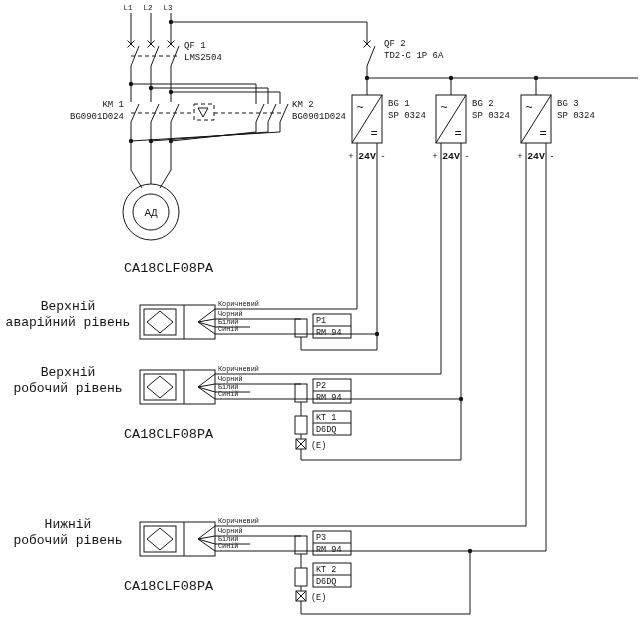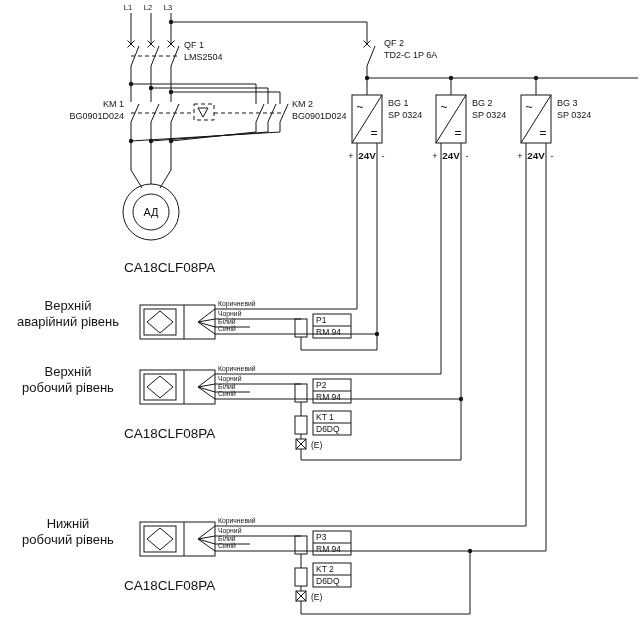--- a/index.html
+++ b/index.html
@@ -1,19 +1,19 @@
 <!DOCTYPE html>
 <html><head>
 <meta charset="utf-8">
 <title>Schematic</title>
 <style>
   *{box-sizing:border-box}
   html,body{margin:0;padding:0;background:#fff}
   .canvas{width:640px;height:623px;position:relative;background:#ffffff;
-          font-family:Liberation Sans, sans-serif;overflow:hidden}
+          font-family:Liberation Mono, monospace;overflow:hidden}
   svg{display:block}
   .w{stroke:#161616;stroke-width:1;fill:none}
   .dash{stroke-dasharray:4 3}
   .dot{fill:#161616;stroke:none}
   text{fill:#141414}
   .t7{font-size:7.5px}
   .t68{font-size:6.8px}
   .t85{font-size:8.5px}
   .t9{font-size:9px}
   .t10{font-size:9.8px;font-weight:bold}

